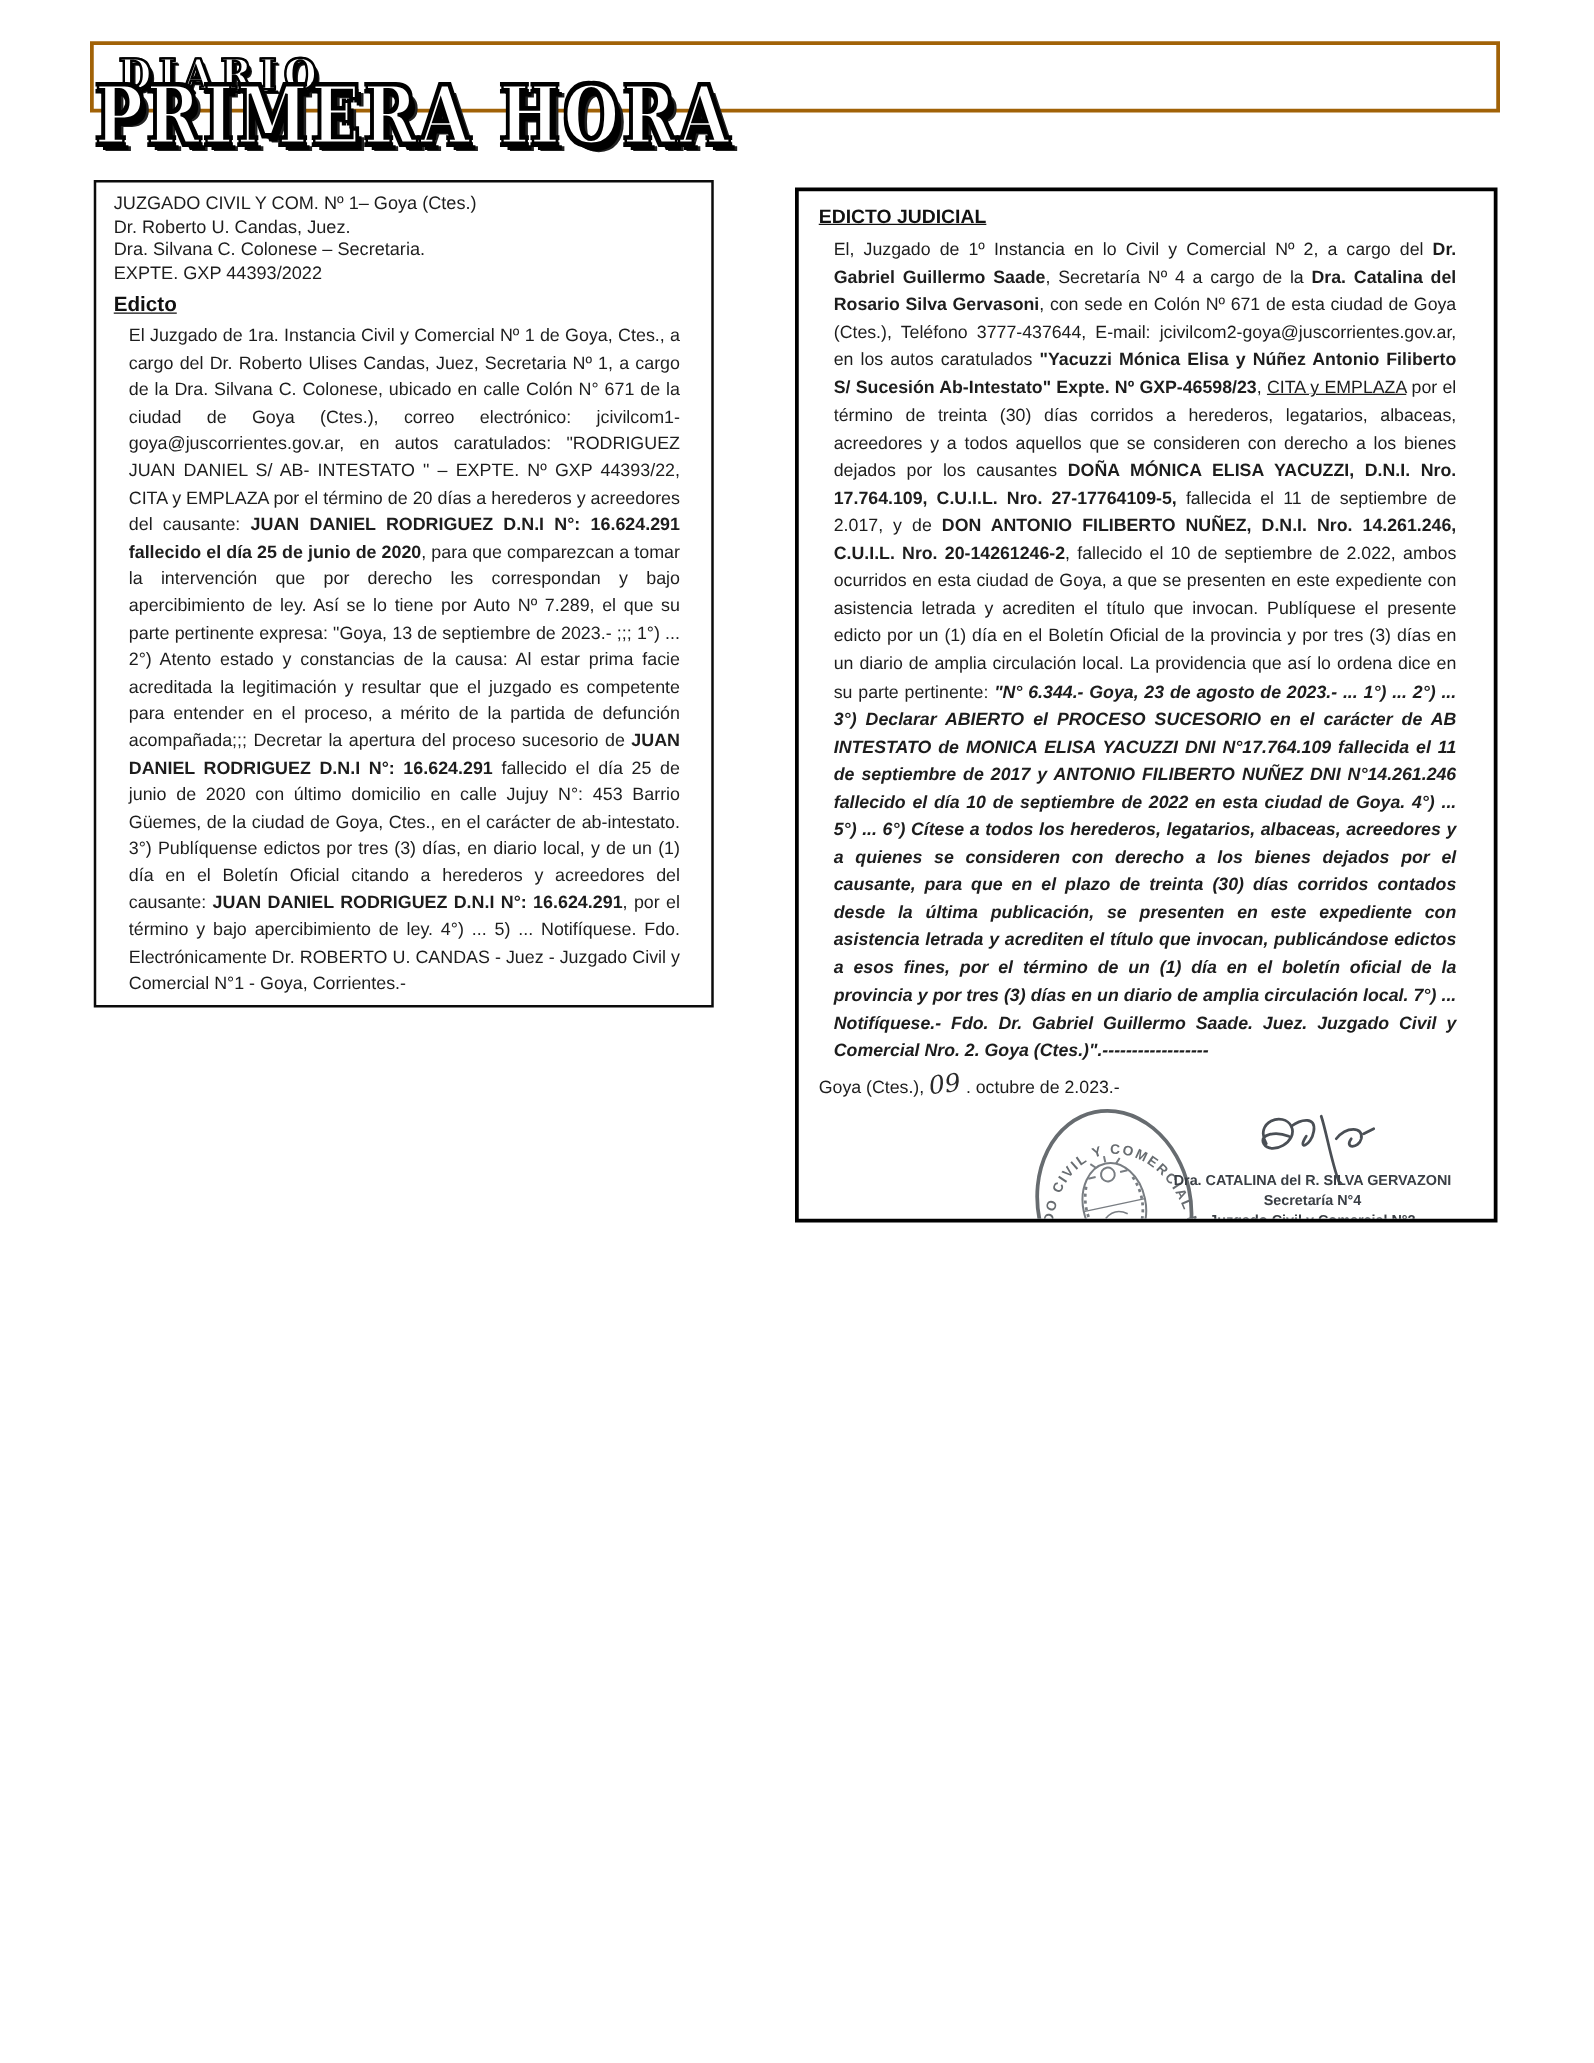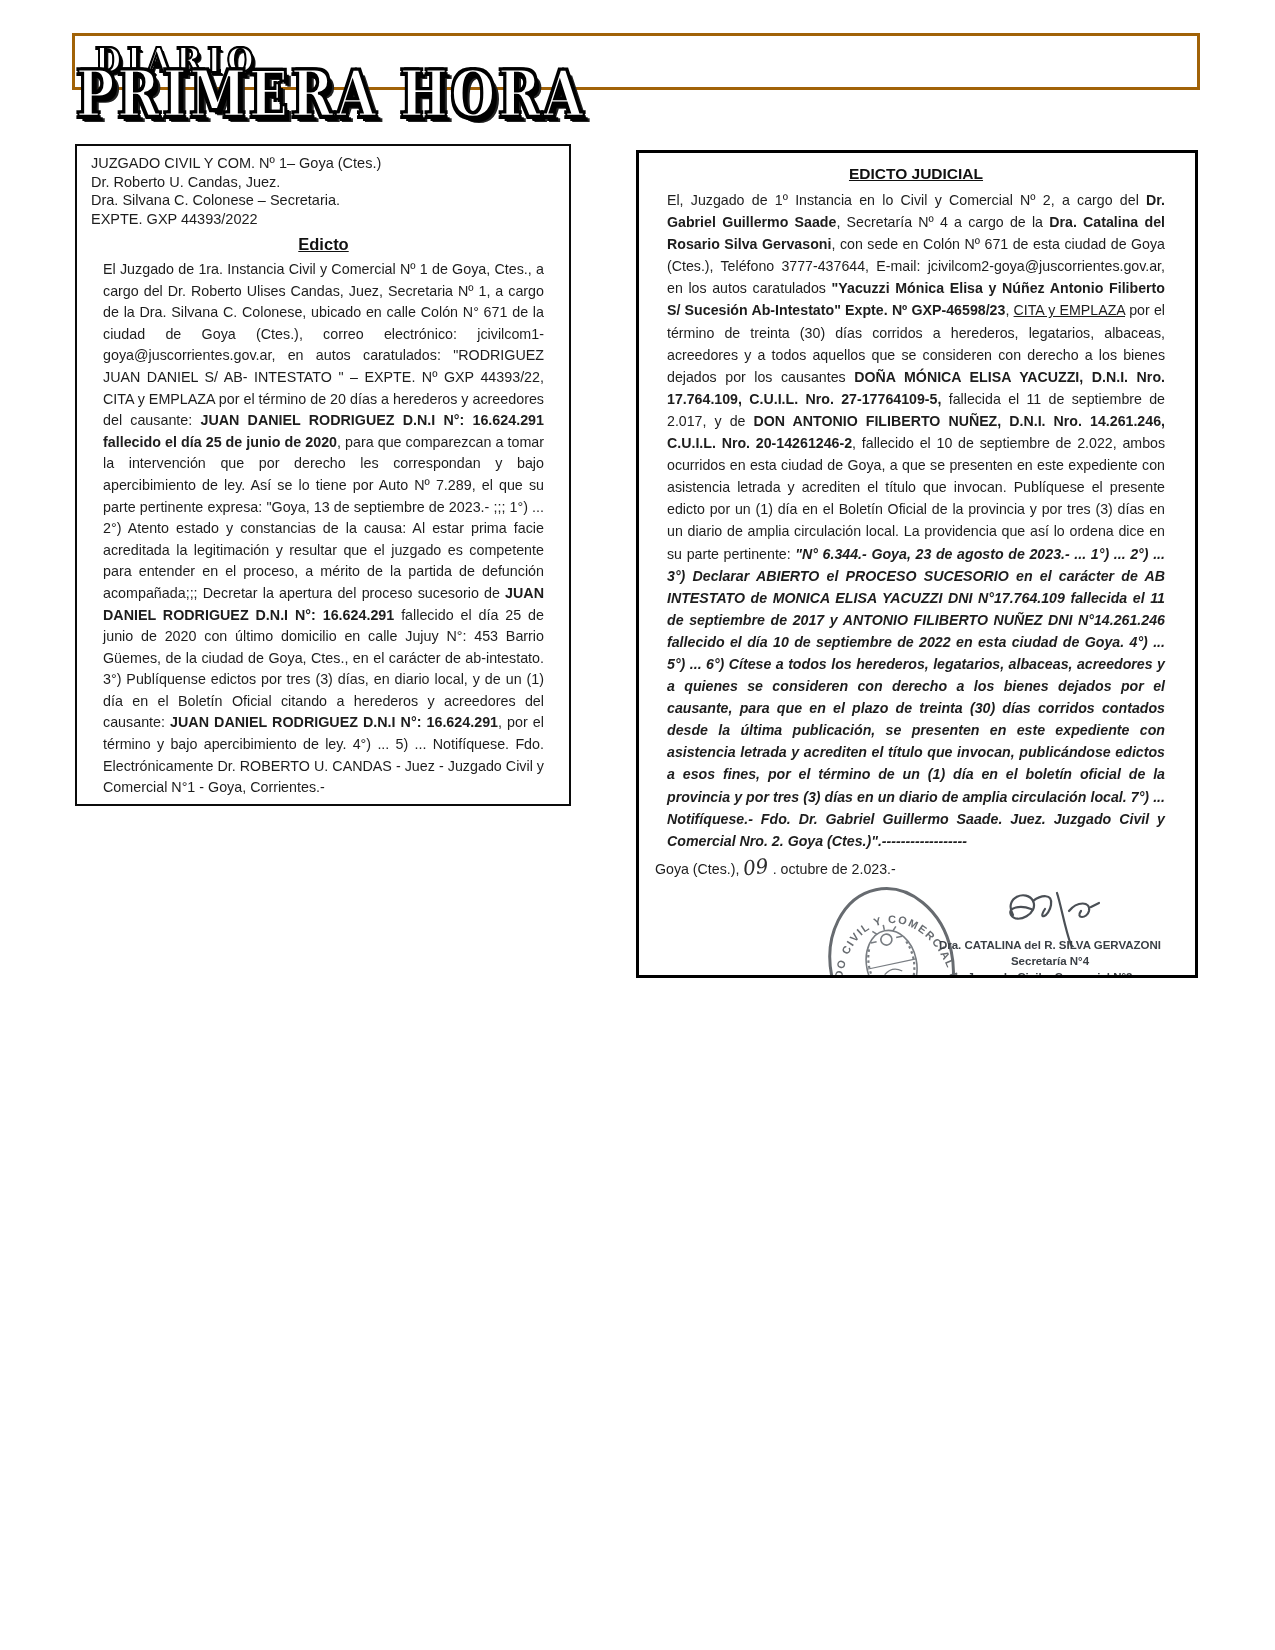--- a/index.html
+++ b/index.html
@@ -47,21 +47,21 @@
   .edict-left {
     left:75px; top:144px; width:496px; height:662px;
     border:2.5px solid #0b0b0b; padding:8px 13px 8px 14px;
   }
   .edict-right {
     left:636px; top:150px; width:562px; height:828px;
     border:3.5px solid #000; padding:10px 18px 8px 16px;
   }
   .court-line { font-size:14.5px; line-height:18.5px; color:#1d1d1d; }
   .edict-title {
-    margin:7px 0 5px; text-align:center; font-weight:bold;
+    margin:7px 0 5px; font-weight:bold;
     font-size:16.5px; text-decoration:underline; color:#111;
   }
   .edict-right .edict-title { font-size:15.5px; margin:2px 0 6px; }
   .edict-body {
     margin:3px 12px 0; text-align:justify; color:#1d1d1d;
     font-size:14.3px; line-height:21.6px;
   }
   .edict-right .edict-body { font-size:14.2px; line-height:22.1px; }
   .b { font-weight:bold; }
   .i { font-style:italic; }

